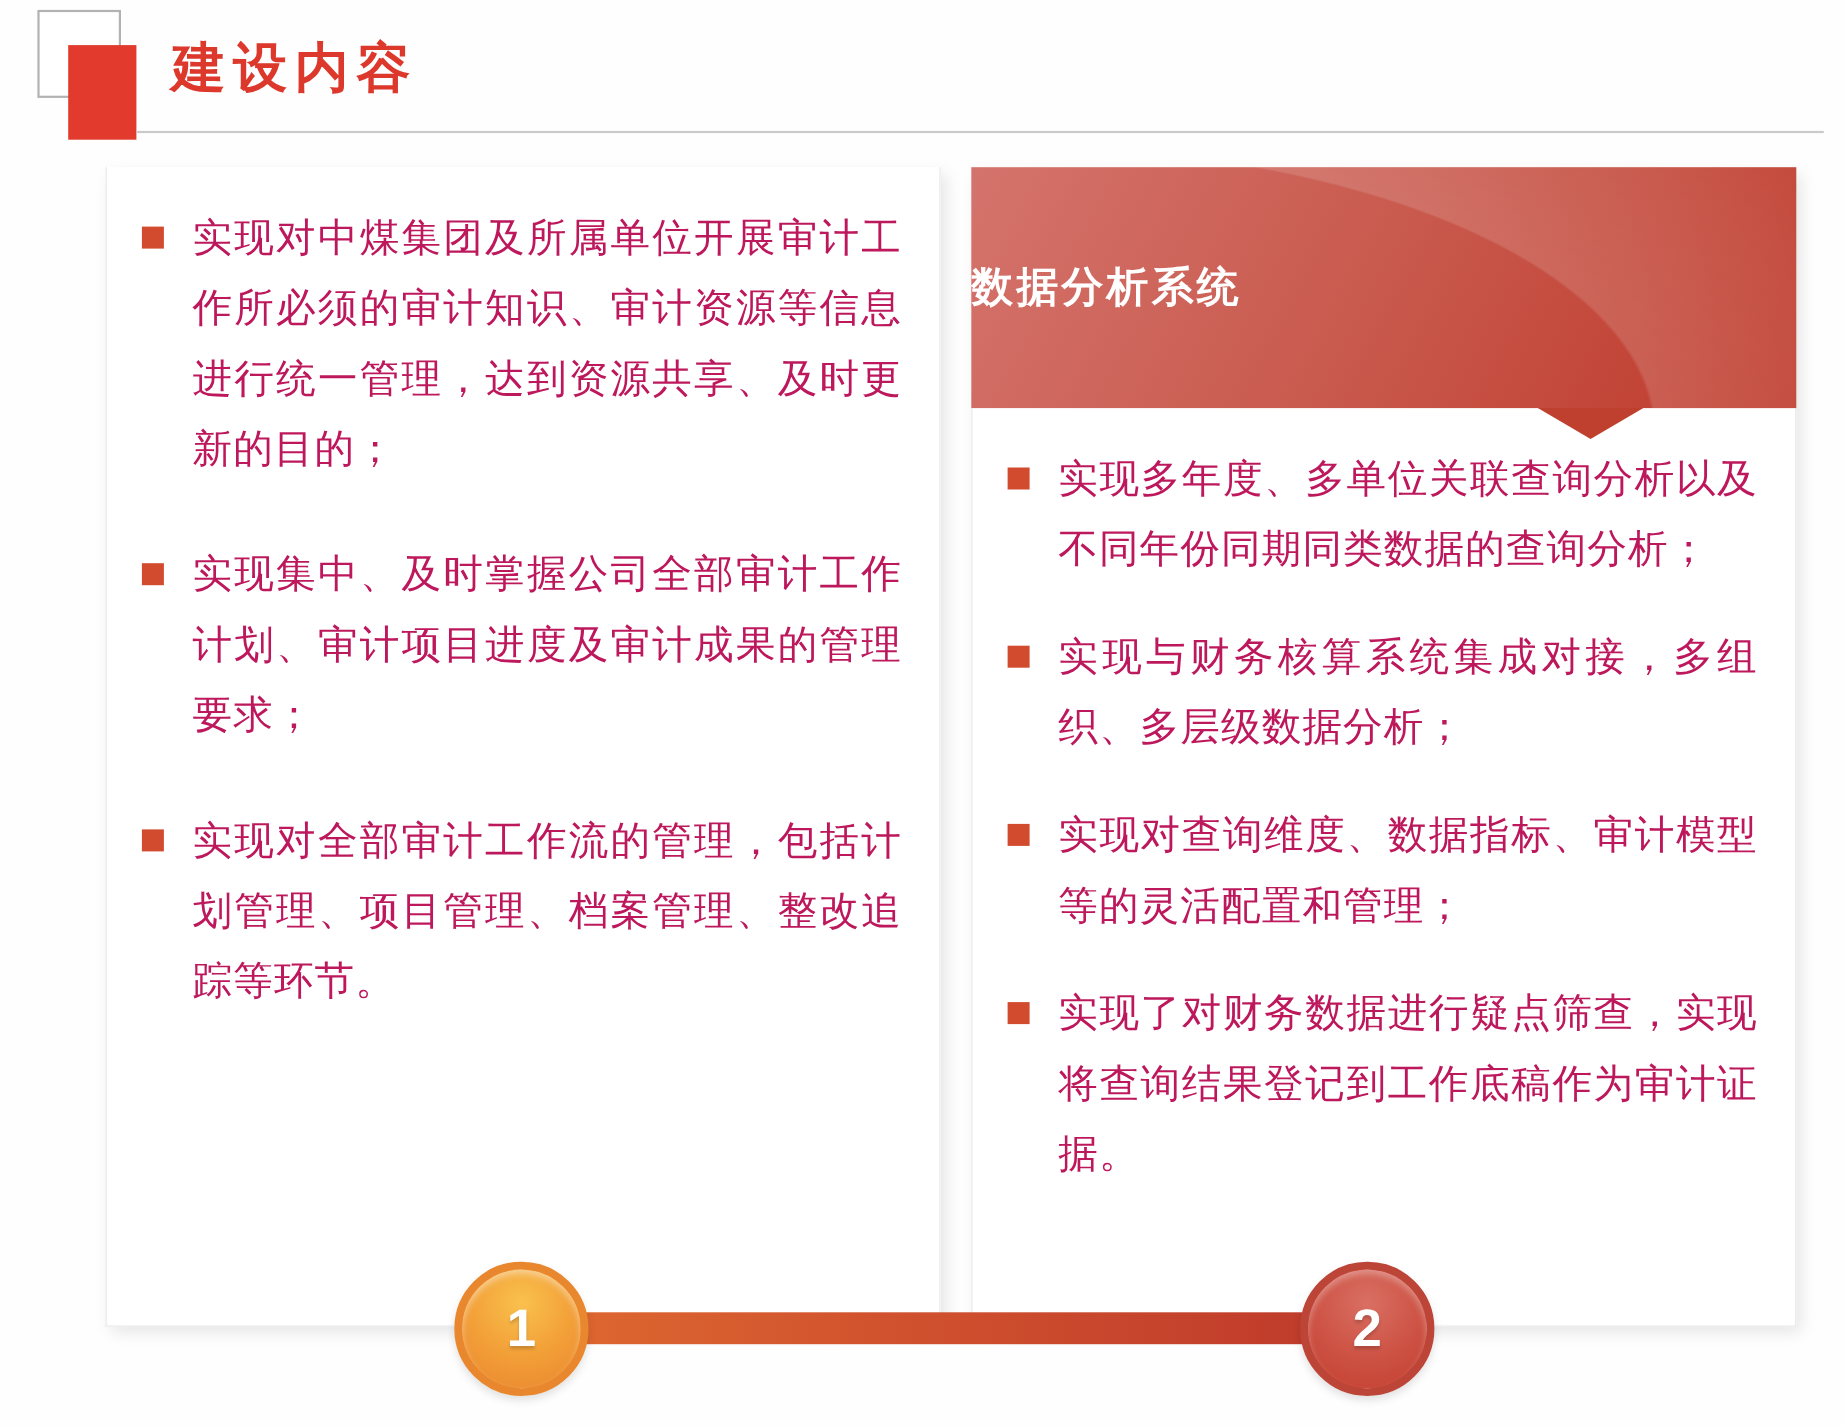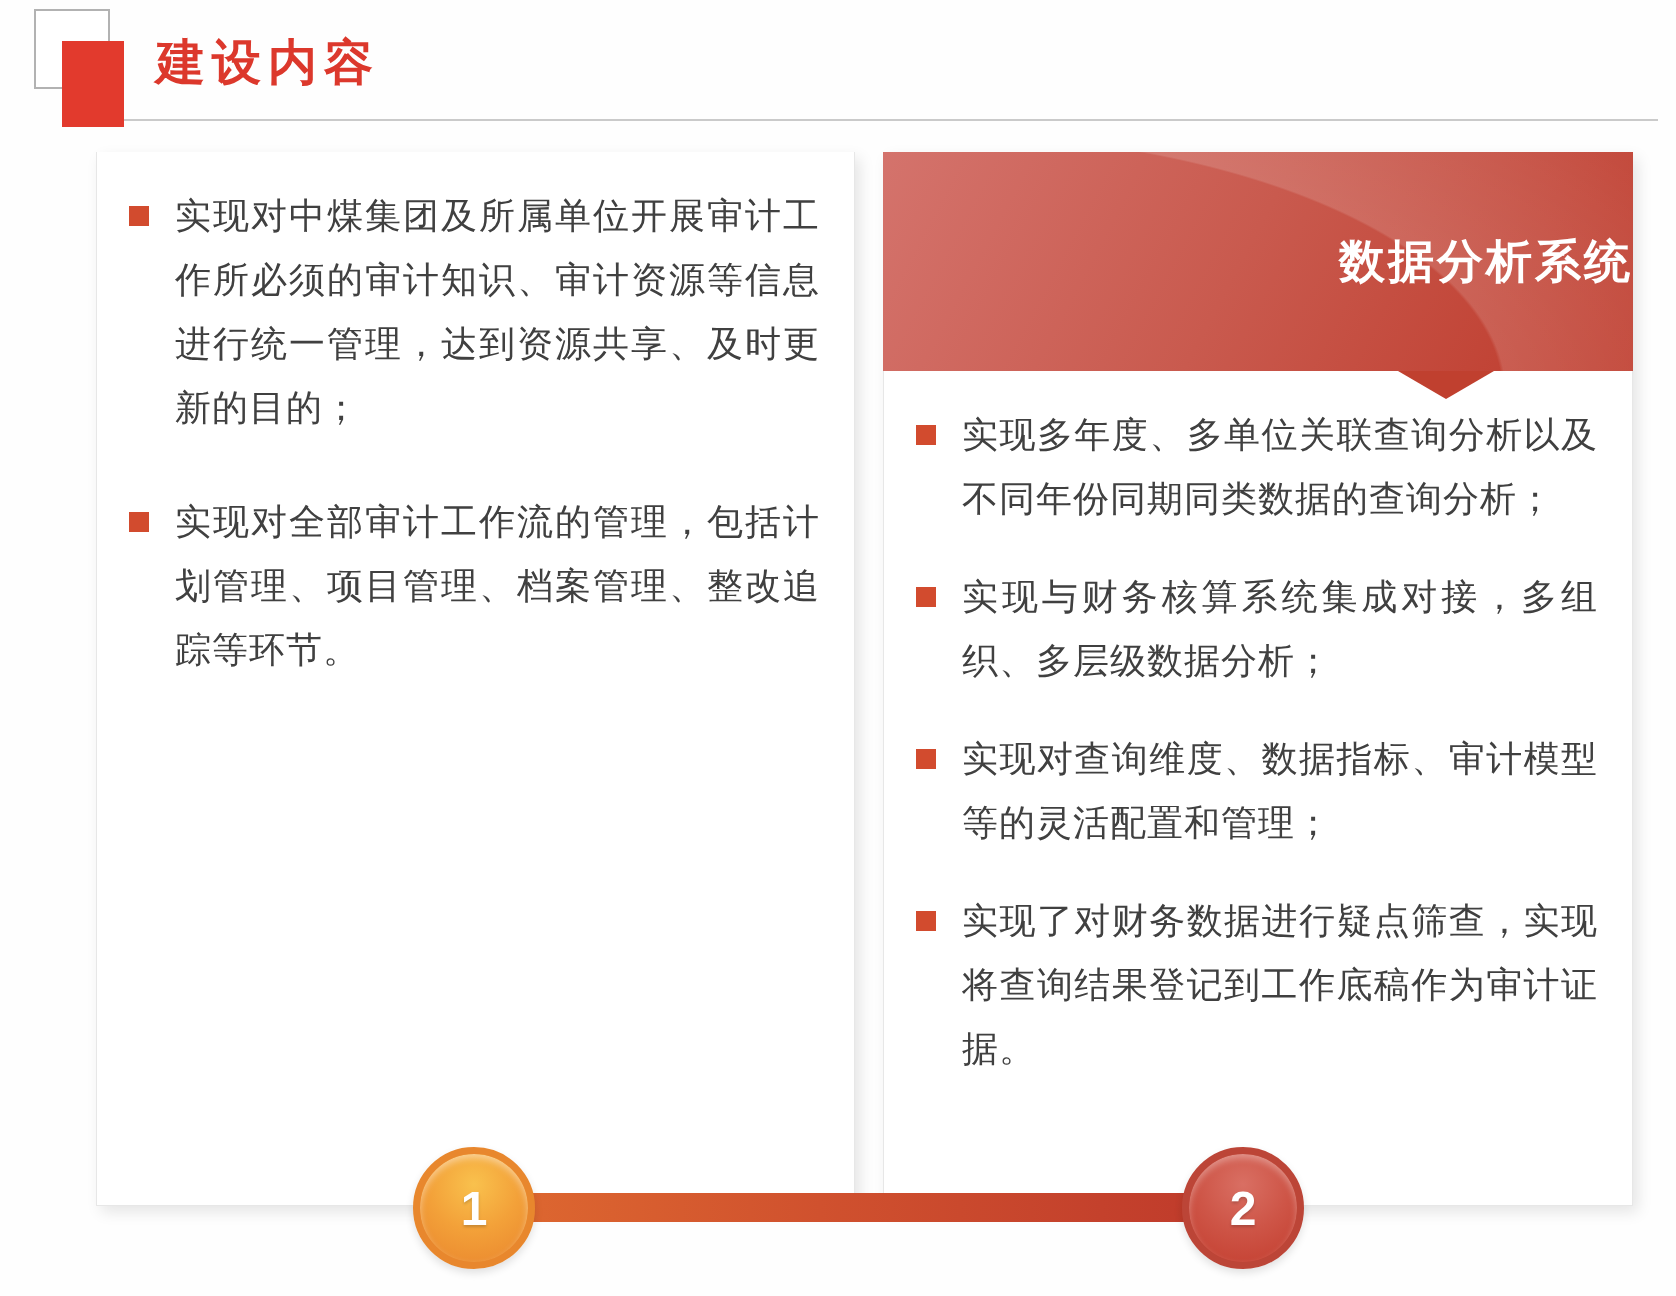--- a/index.html
+++ b/index.html
@@ -75,37 +75,37 @@
   .card-title {
     position: relative; z-index: 1; height: 100%;
     color: #ffffff; font-weight: 700;
     display: flex; flex-direction: column; justify-content: center;
   }
   .card-left .card-title {
     align-items: flex-start; padding-left: 40px;
     font-size: 45px; line-height: 64px; letter-spacing: 2px;
   }
   .card-right .card-title {
-    align-items: flex-end; font-size: 46px; letter-spacing: 3px; border-radius: 18px;
+    align-items: flex-start; font-size: 38px; letter-spacing: 3px; border-radius: 18px;
   }
 
   .card-body {
     flex: 1; background: #ffffff;
     border: 1px solid #e7e7e7; border-top: none;
     padding: 32px 34px 0 32px;
   }
   .bullet-row { display: flex; align-items: flex-start; }
   .card-left  .bullet-row { margin-bottom: 50px; }
   .card-right .bullet-row { margin-bottom: 34px; }
   .bullet-sq {
     flex: none; width: 20px; height: 20px;
     background: #d24b2e; margin: 22px 26px 0 0;
   }
   .bullet-text {
-    font-size: 36px; line-height: 64px; color: #404040;
+    font-size: 36px; line-height: 64px; color: #be185d;
     text-align: justify; text-justify: inter-ideograph;
     letter-spacing: 1px;
   }
 
   
   .connector {
     position: absolute; left: 474px; top: 1193px;
     width: 769px; height: 29px; z-index: 3;
     background: linear-gradient(90deg, #df6a30 0%, #d0512e 45%, #be392b 100%);
   }
@@ -141,20 +141,24 @@
   <div class="header-rule"></div>
 
   <section class="card card-left">
     <div class="card-body">
         <div class="bullet-row">
           <span class="bullet-sq"></span>
           <span class="bullet-text">实现对中煤集团及所属单位开展审计工作所必须的审计知识、审计资源等信息进行统一管理，达到资源共享、及时更新的目的；</span>
         </div>
         <div class="bullet-row">
           <span class="bullet-sq"></span>
+          <span class="bullet-text">实现集中、及时掌握公司全部审计工作计划、审计项目进度及审计成果的管理要求；</span>
+        </div>
+        <div class="bullet-row">
+          <span class="bullet-sq"></span>
           <span class="bullet-text">实现对全部审计工作流的管理，包括计划管理、项目管理、档案管理、整改追踪等环节。</span>
         </div>
       </div>
   </section>
 
   <section class="card card-right">
     <div class="card-head">
       <div class="card-title">
         <div>数据分析系统</div>
       </div>

